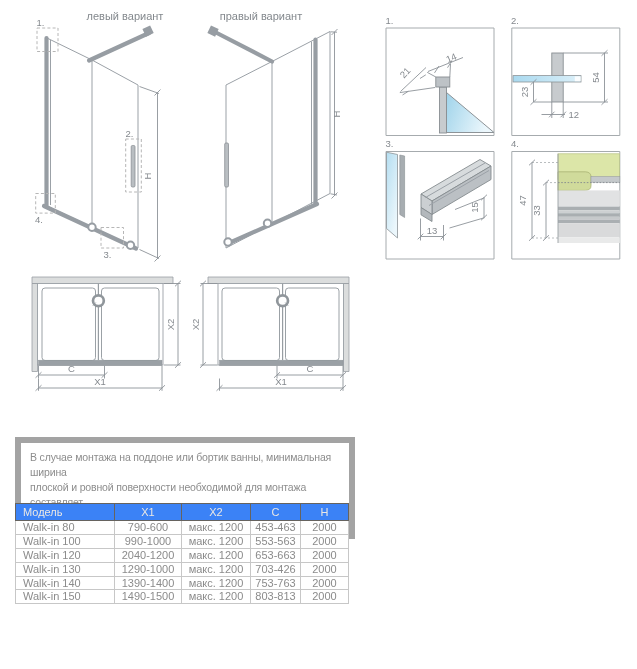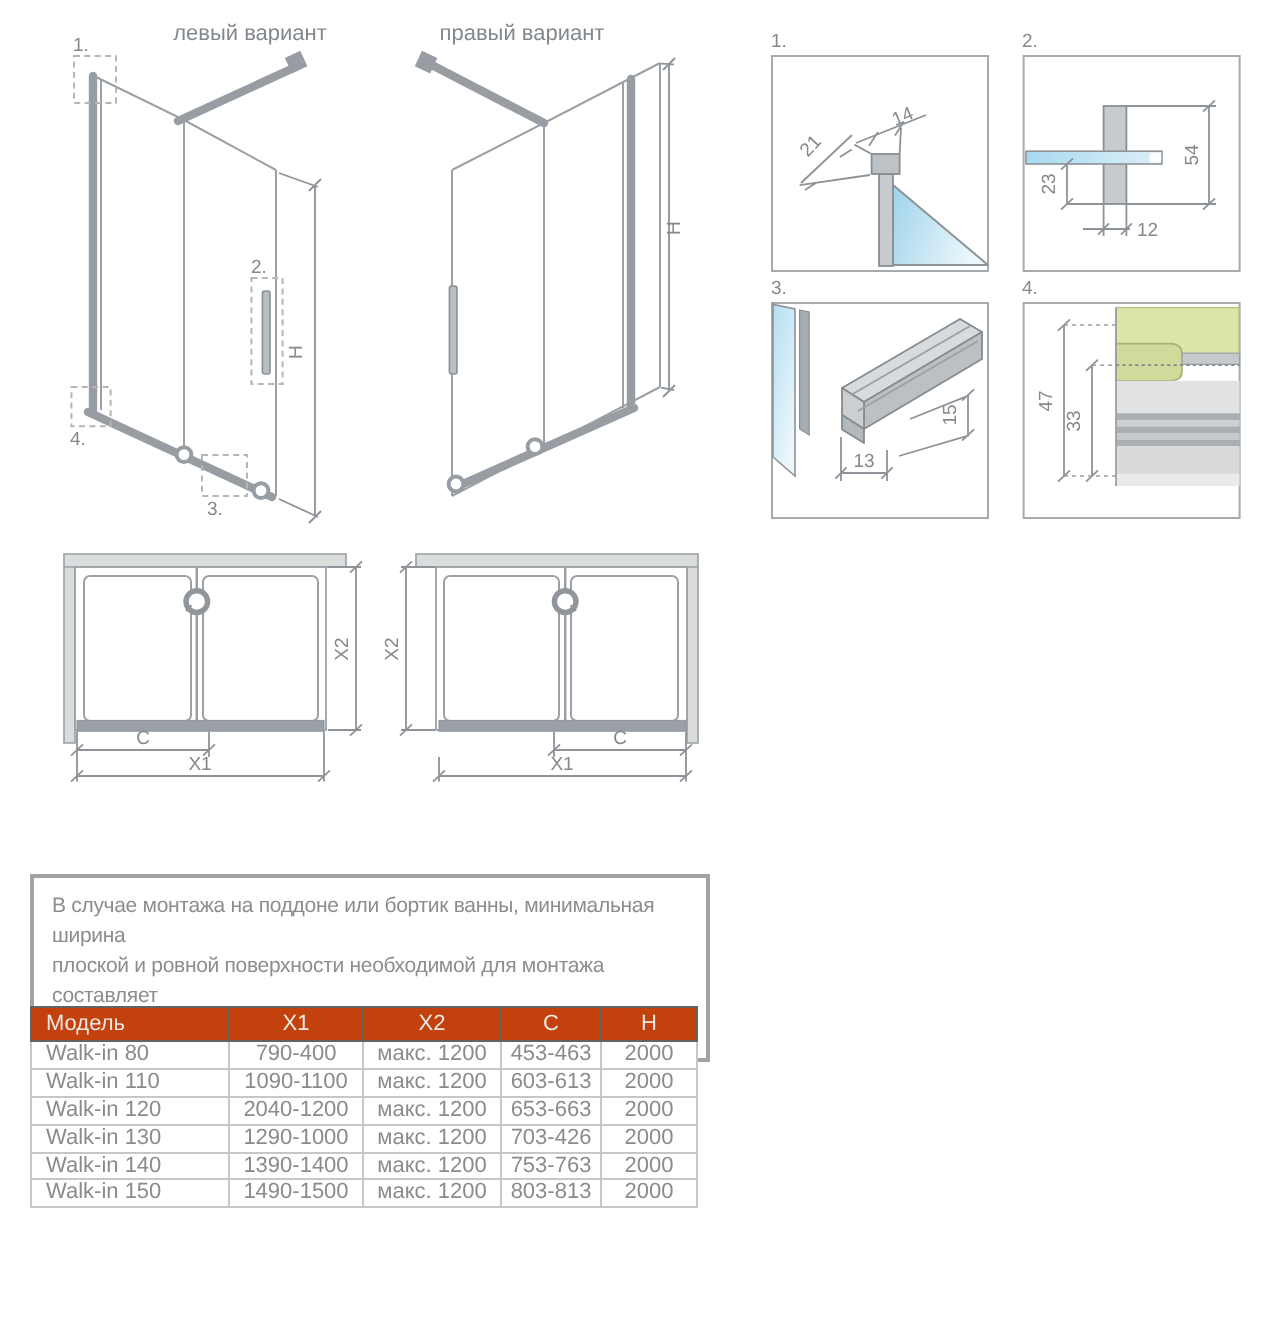--- a/index.html
+++ b/index.html
@@ -12,26 +12,26 @@
   .lbl{font-size:9.5px;fill:#84898e;}
   .ln{stroke:#9ba1a7;stroke-width:1;fill:none;}
   .thk{stroke:#979da3;stroke-width:4.2;fill:none;stroke-linecap:round;}
   .dsh{stroke:#b6b6b6;stroke-width:1;fill:none;stroke-dasharray:3 2.2;}
   .dim{stroke:#8d9399;stroke-width:0.9;fill:none;}
   .dshd{stroke:#9ba0a4;stroke-width:0.7;fill:none;stroke-dasharray:2 2;}
   .box{fill:#fff;stroke:#a6abae;stroke-width:1;}
   .roller{fill:#fff;stroke:#979da3;stroke-width:2;}
   .face{stroke:#858b8f;stroke-width:0.9;stroke-linejoin:round;}
   #note{position:absolute;left:15px;top:437px;width:340px;box-sizing:border-box;
-        border:2px solid #a3a3a3;padding:7px 9px 8px;overflow:hidden;
+        border:6px solid #a3a3a3;padding:7px 9px 8px;overflow:hidden;
         font-size:10.5px;letter-spacing:-0.15px;line-height:1.42;color:#8d8d8d;background:#fff;}
   #spec{position:absolute;left:15px;top:503px;}
   table{border-collapse:collapse;table-layout:fixed;width:333px;font-size:11px;
         border:1px solid #a6a6a6;background:#fff;}
-  th{background:#c2410c;color:#ebe8e4;font-weight:normal;height:16px;
+  th{background:#3b82f6;color:#ebe8e4;font-weight:normal;height:16px;
      border:1px solid #66635f;text-align:center;padding:0;}
   td{border:1px solid #c7c7c7;color:#8b8b8b;height:12.9px;text-align:center;
      padding:0;line-height:1;}
   th.model,td.model{text-align:left;padding-left:7px;}
 </style>
 </head>
 <body>
 
 <div id="sheet">
 
@@ -213,30 +213,30 @@
       <th class="model">Модель</th>
       <th>X1</th>
       <th>X2</th>
       <th>C</th>
       <th>H</th>
     </tr>
   </thead>
   <tbody>
     <tr>
       <td class="model">Walk-in 80</td>
-      <td>790-400</td>
+      <td>790-600</td>
       <td>макс. 1200</td>
       <td>453-463</td>
       <td>2000</td>
     </tr>
     <tr>
-      <td class="model">Walk-in 110</td>
-      <td>1090-1100</td>
-      <td>макс. 1200</td>
-      <td>603-613</td>
+      <td class="model">Walk-in 100</td>
+      <td>990-1000</td>
+      <td>макс. 1200</td>
+      <td>553-563</td>
       <td>2000</td>
     </tr>
     <tr>
       <td class="model">Walk-in 120</td>
       <td>2040-1200</td>
       <td>макс. 1200</td>
       <td>653-663</td>
       <td>2000</td>
     </tr>
     <tr>

